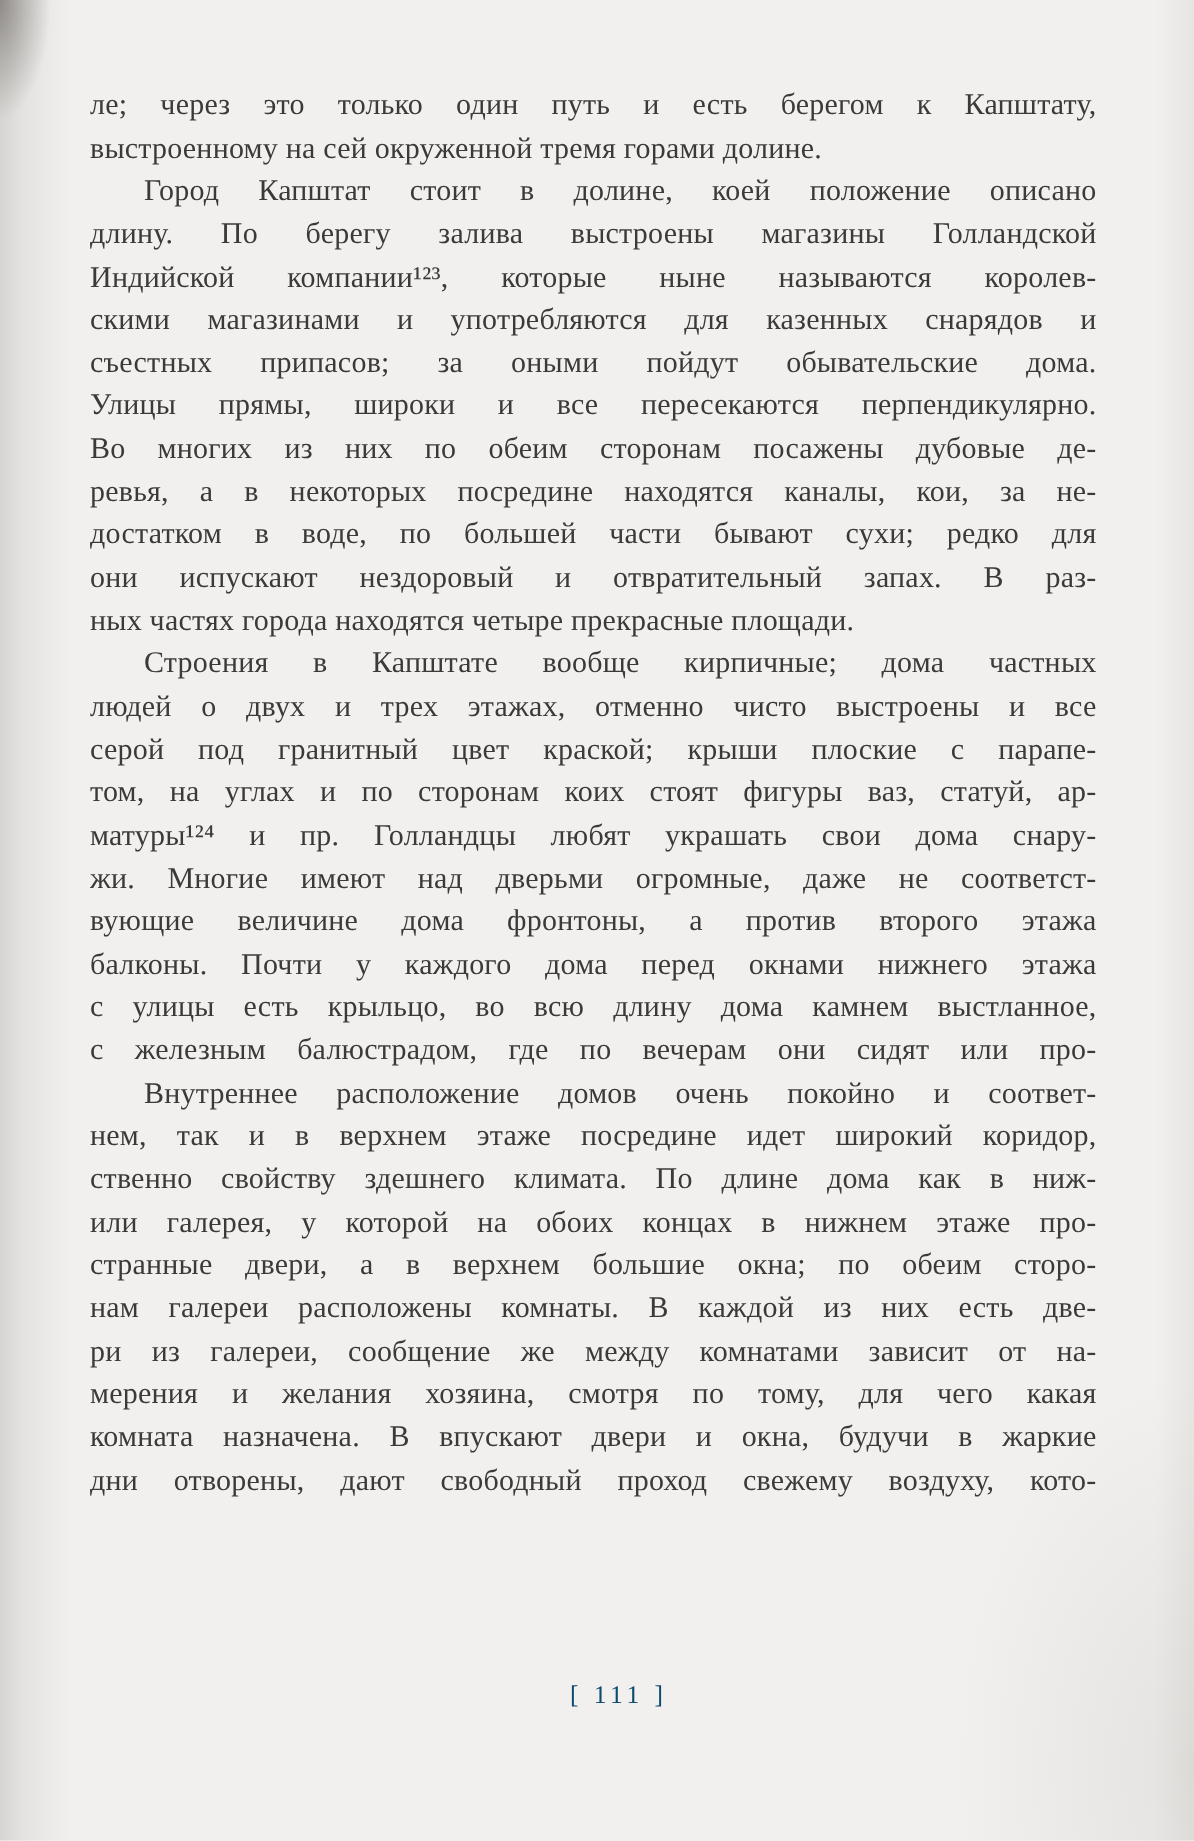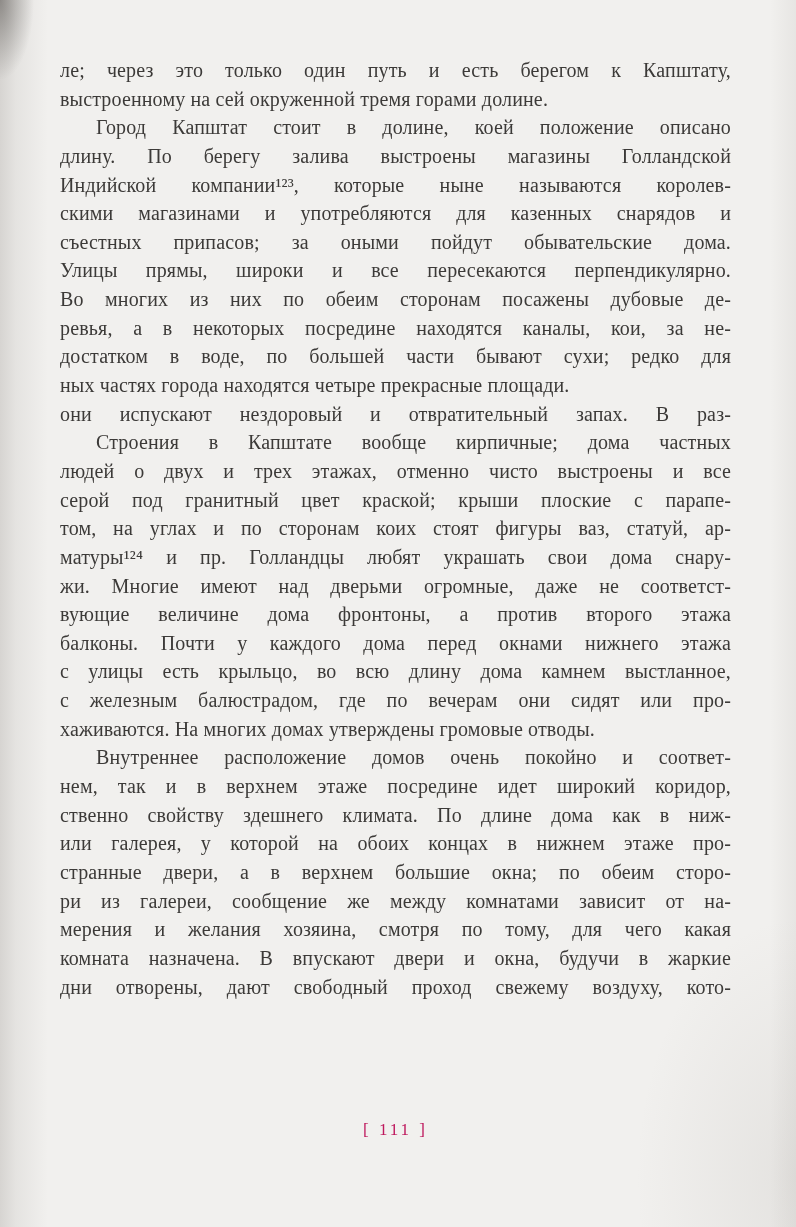--- a/index.html
+++ b/index.html
@@ -38,61 +38,61 @@
     overflow: hidden;
     text-align: justify;
     text-align-last: justify;
     letter-spacing: 0.15px;
     white-space: normal;
   }
   .line.indent { text-indent: 36px; }
   .line.para-end { text-align-last: left; }
   .folio {
     position: absolute;
-    left: 60px; top: 1120px;
+    left: 77px; top: 1120px;
     width: 671px;
     text-align: center;
     font-size: 17px;
     letter-spacing: 3px;
-    color: #be185d;
+    color: #0c4a6e;
   }
 </style>
 </head>
 <body>
 
 <div class="scan">
   <div class="text-block">
       <div class="line">ле; через это только один путь и есть берегом к Капштату,</div>
       <div class="line para-end">выстроенному на сей окруженной тремя горами долине.</div>
       <div class="line indent">Город Капштат стоит в долине, коей положение описано</div>
       <div class="line">длину. По берегу залива выстроены магазины Голландской</div>
       <div class="line">Индийской компании¹²³, которые ныне называются королев-</div>
       <div class="line">скими магазинами и употребляются для казенных снарядов и</div>
       <div class="line">съестных припасов; за оными пойдут обывательские дома.</div>
       <div class="line">Улицы прямы, широки и все пересекаются перпендикулярно.</div>
       <div class="line">Во многих из них по обеим сторонам посажены дубовые де-</div>
       <div class="line">ревья, а в некоторых посредине находятся каналы, кои, за не-</div>
       <div class="line">достатком в воде, по большей части бывают сухи; редко для</div>
+      <div class="line">они испускают нездоровый и отвратительный запах. В раз-</div>
       <div class="line para-end">ных частях города находятся четыре прекрасные площади.</div>
-      <div class="line">они испускают нездоровый и отвратительный запах. В раз-</div>
       <div class="line indent">Строения в Капштате вообще кирпичные; дома частных</div>
       <div class="line">людей о двух и трех этажах, отменно чисто выстроены и все</div>
       <div class="line">серой под гранитный цвет краской; крыши плоские с парапе-</div>
       <div class="line">том, на углах и по сторонам коих стоят фигуры ваз, статуй, ар-</div>
       <div class="line">матуры¹²⁴ и пр. Голландцы любят украшать свои дома снару-</div>
       <div class="line">жи. Многие имеют над дверьми огромные, даже не соответст-</div>
       <div class="line">вующие величине дома фронтоны, а против второго этажа</div>
       <div class="line">балконы. Почти у каждого дома перед окнами нижнего этажа</div>
       <div class="line">с улицы есть крыльцо, во всю длину дома камнем выстланное,</div>
       <div class="line">с железным балюстрадом, где по вечерам они сидят или про-</div>
-      <div class="line para-end">хаживаются. На многих домах утверждены громовые отводы.</div>
       <div class="line indent">Внутреннее расположение домов очень покойно и соответ-</div>
       <div class="line">нем, так и в верхнем этаже посредине идет широкий коридор,</div>
       <div class="line">ственно свойству здешнего климата. По длине дома как в ниж-</div>
       <div class="line">или галерея, у которой на обоих концах в нижнем этаже про-</div>
       <div class="line">странные двери, а в верхнем большие окна; по обеим сторо-</div>
+      <div class="line">нам галереи расположены комнаты. В каждой из них есть две-</div>
       <div class="line">ри из галереи, сообщение же между комнатами зависит от на-</div>
       <div class="line">мерения и желания хозяина, смотря по тому, для чего какая</div>
       <div class="line">комната назначена. В впускают двери и окна, будучи в жаркие</div>
       <div class="line">дни отворены, дают свободный проход свежему воздуху, кото-</div>
     </div>
   <div class="folio">[ 111 ]</div>
 </div>
 
 </body></html>

